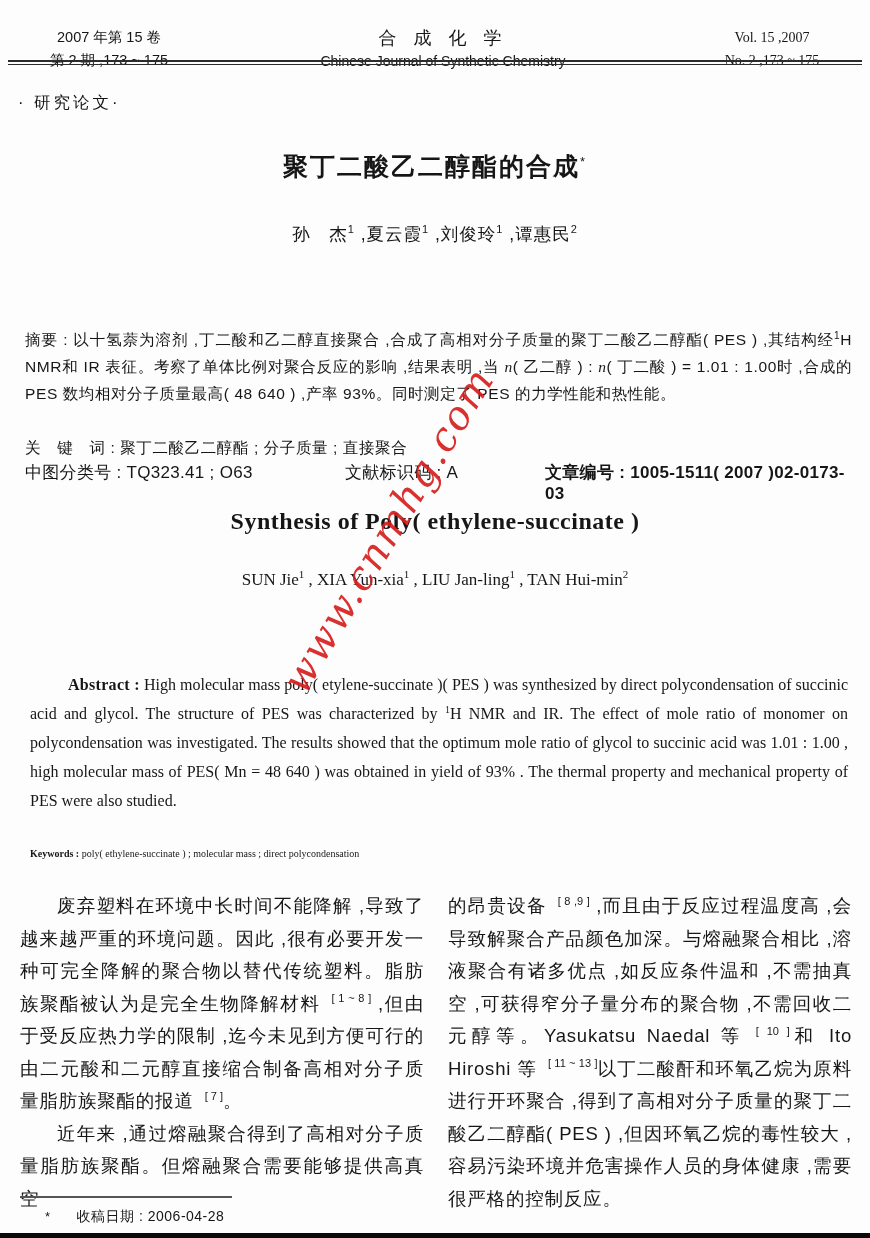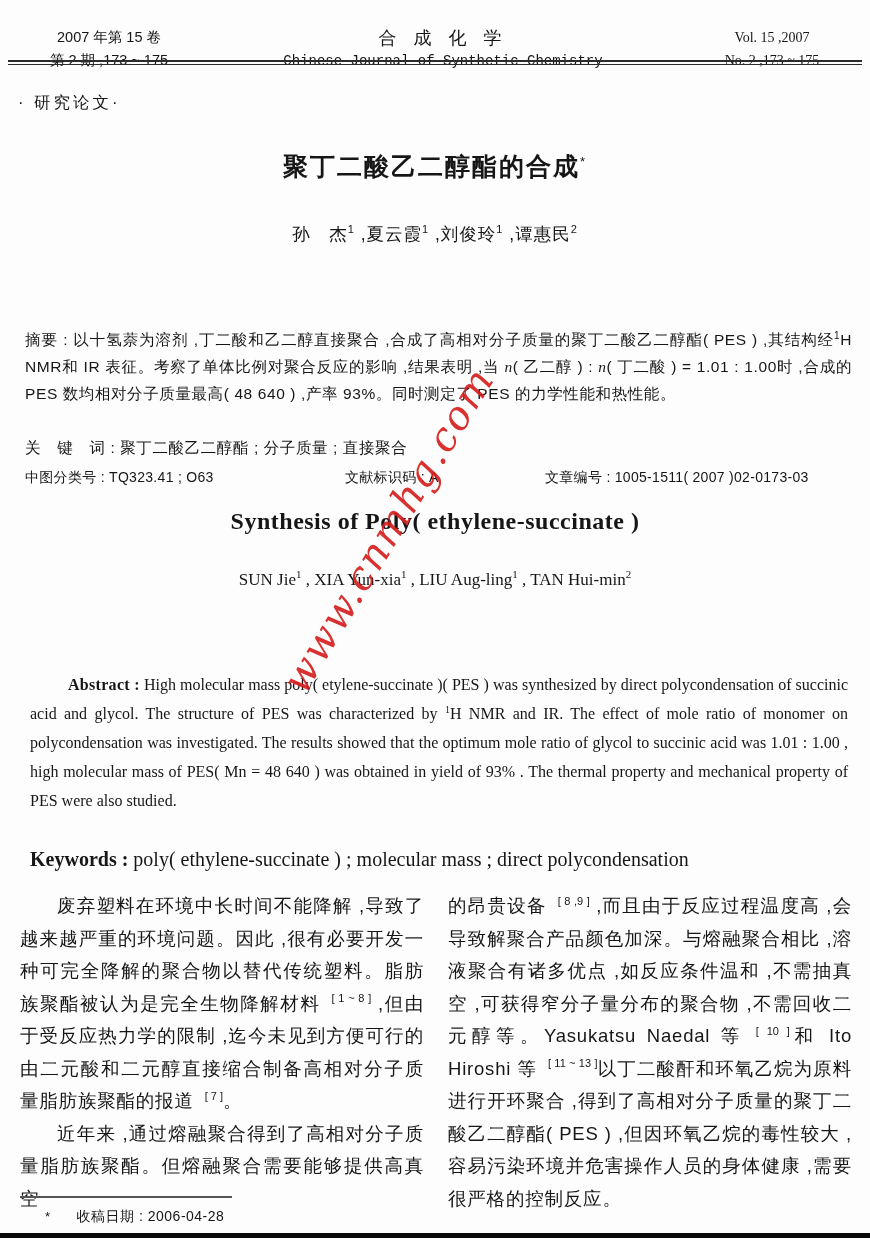--- a/index.html
+++ b/index.html
@@ -18,21 +18,21 @@
   .jheader {
     position: absolute; top: 8px; left: 0; right: 0;
     display: flex; align-items: flex-start;
     padding: 0 18px 0 24px;
     margin-top: 18px;
   }
   .jheader .h-left { width: 170px; text-align: center; font-size: 14.5px; line-height: 23px; }
   .jheader .h-center { flex: 1; text-align: center; }
   .jheader .h-right { width: 160px; text-align: center; font-size: 14px; line-height: 23px; }
   .h-center .zh { font-size: 18px; letter-spacing: 6px; line-height: 24px; }
-  .h-center .en { font-family: Liberation Mono, monospace; font-size: 14px; line-height: 22px; }
+  .h-center .en { font-family: Liberation Sans, sans-serif; font-size: 14px; line-height: 22px; }
   .h-right div, .h-left div { white-space: nowrap; }
   .h-right { font-family: "Liberation Serif", serif; }
 
   .double-rule {
     position: absolute; top: 60px; left: 8px; right: 8px; height: 5px;
     border-top: 2.5px solid #2c2c2c;
     border-bottom: 1.2px solid #2c2c2c;
   }
 
   
@@ -63,25 +63,25 @@
   }
   .abstract-zh sup { font-size: 10px; vertical-align: super; }
   .it { font-style: italic; font-family: "Liberation Serif", serif; }
 
   .keywords-zh {
     position: absolute; top: 438px; left: 25px; right: 18px;
     font-size: 15.5px; letter-spacing: 0.6px;
   }
   .meta-row {
     position: absolute; top: 461px; left: 25px; right: 12px;
-    display: flex; font-size: 14px; letter-spacing: 0.3px; margin-top: 8px;
+    display: flex; font-size: 17px; letter-spacing: 0.3px;
   }
   .meta-row .m1 { flex: 0 0 320px; }
   .meta-row .m2 { flex: 0 0 200px; }
-  .meta-row .m3 { flex: 1; }
+  .meta-row .m3 { flex: 1; font-weight: bold; }
 
   
   .title-en {
     position: absolute; top: 508px; left: 0; right: 0;
     text-align: center; font-family: "Liberation Serif", serif;
     font-size: 24px; font-weight: bold; letter-spacing: 0.5px;
   }
   .authors-en {
     position: absolute; top: 570px; left: 0; right: 0;
     text-align: center; font-family: "Liberation Serif", serif; font-size: 17px;
@@ -93,21 +93,21 @@
   }
   .abstract-en {
     position: absolute; top: 670px; left: 30px; right: 22px;
     font-family: "Liberation Serif", serif; font-size: 16px; line-height: 29px;
     text-align: justify;
   }
   .abstract-en b { letter-spacing: 0.3px; margin-left: 38px; }
   .abstract-en sup { font-size: 10px; vertical-align: super; }
   .keywords-en {
     position: absolute; top: 848px; left: 30px; right: 22px;
-    font-family: "Liberation Serif", serif; font-size: 20px;
+    font-family: "Liberation Serif", serif; font-size: 10px;
   }
 
   
   .columns {
     position: absolute; top: 890px; left: 20px; right: 18px;
     display: flex; justify-content: space-between;
   }
   .col { width: 404px; font-size: 18.5px; line-height: 32.5px;
          letter-spacing: 0.8px; text-align: justify; }
   .col p.indent { text-indent: 2em; }
@@ -178,21 +178,21 @@
   <div class="keywords-zh">关　键　词 : 聚丁二酸乙二醇酯 ; 分子质量 ; 直接聚合</div>
 
   <div class="meta-row">
     <span class="m1">中图分类号 : TQ323.41 ; O63</span>
     <span class="m2">文献标识码 : A</span>
     <span class="m3">文章编号 : 1005-1511( 2007 )02-0173-03</span>
   </div>
 
   <h2 class="title-en">Synthesis of Poly( ethylene-succinate )</h2>
 
-  <div class="authors-en"><span>SUN Jie</span><sup>1</sup><span> ,   XIA Yun-xia</span><sup>1</sup><span> ,   LIU Aug-ling</span><sup>1</sup><span> ,   TAN Hui-min</span><sup>2</sup></div>
+  <div class="authors-en"><span>SUN Jie</span><sup>1</sup><span> ,   XIA Yun-xia</span><sup>1</sup><span> ,   LIU Jan-ling</span><sup>1</sup><span> ,   TAN Hui-min</span><sup>2</sup></div>
 
   <div class="affil-en">
   </div>
 
   <p class="abstract-en"><b>Abstract :</b><span> High molecular mass poly( etylene-succinate )( PES ) was synthesized by direct polycondensation of succinic acid and glycol.  The structure of PES was characterized by </span><sup>1</sup><span>H NMR and IR.  The effect of mole ratio of monomer on polycondensation was investigated.  The results showed that the optimum mole ratio of glycol to succinic acid was 1.01 : 1.00 , high molecular mass of PES( Mn = 48 640 ) was obtained in yield of 93% .  The thermal property and mechanical property of PES were also studied.</span></p>
 
   <p class="keywords-en"><b>Keywords :</b><span> poly( ethylene-succinate ) ; molecular mass ; direct polycondensation</span></p>
 
   <div class="columns">
     <div class="col">

